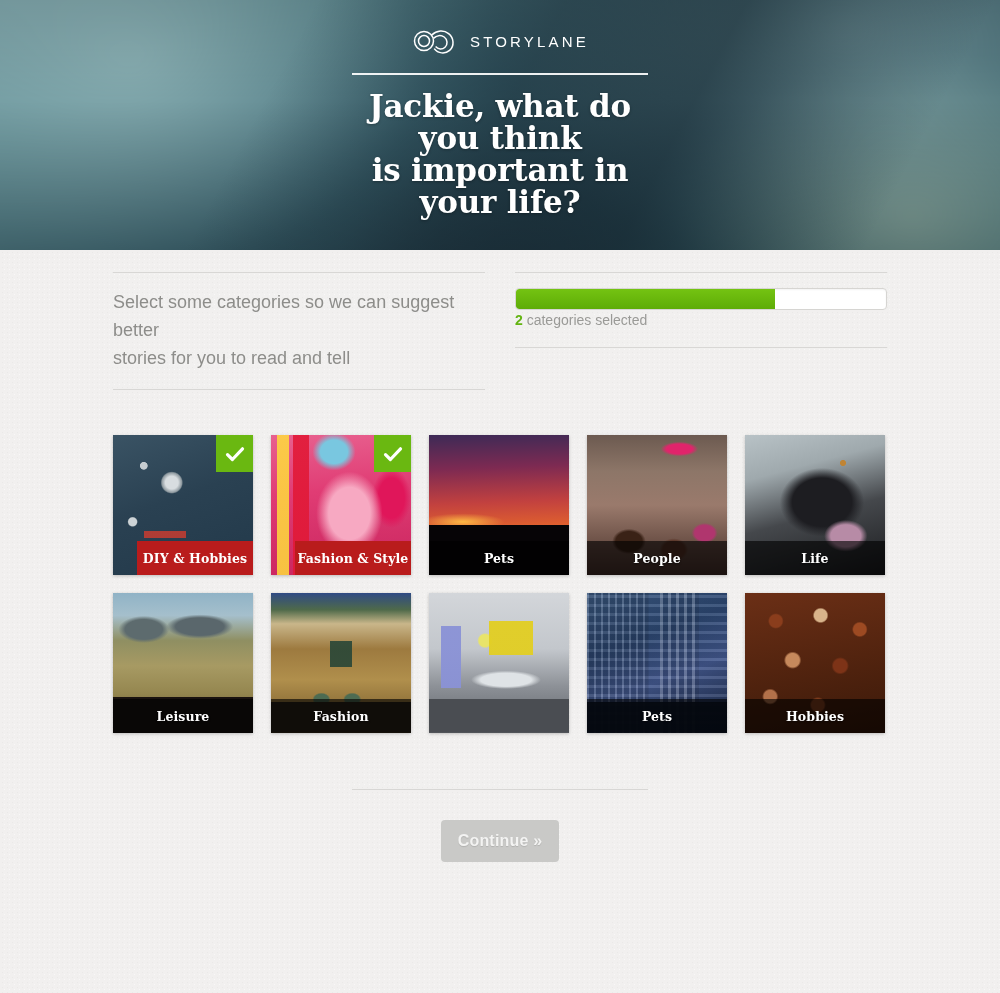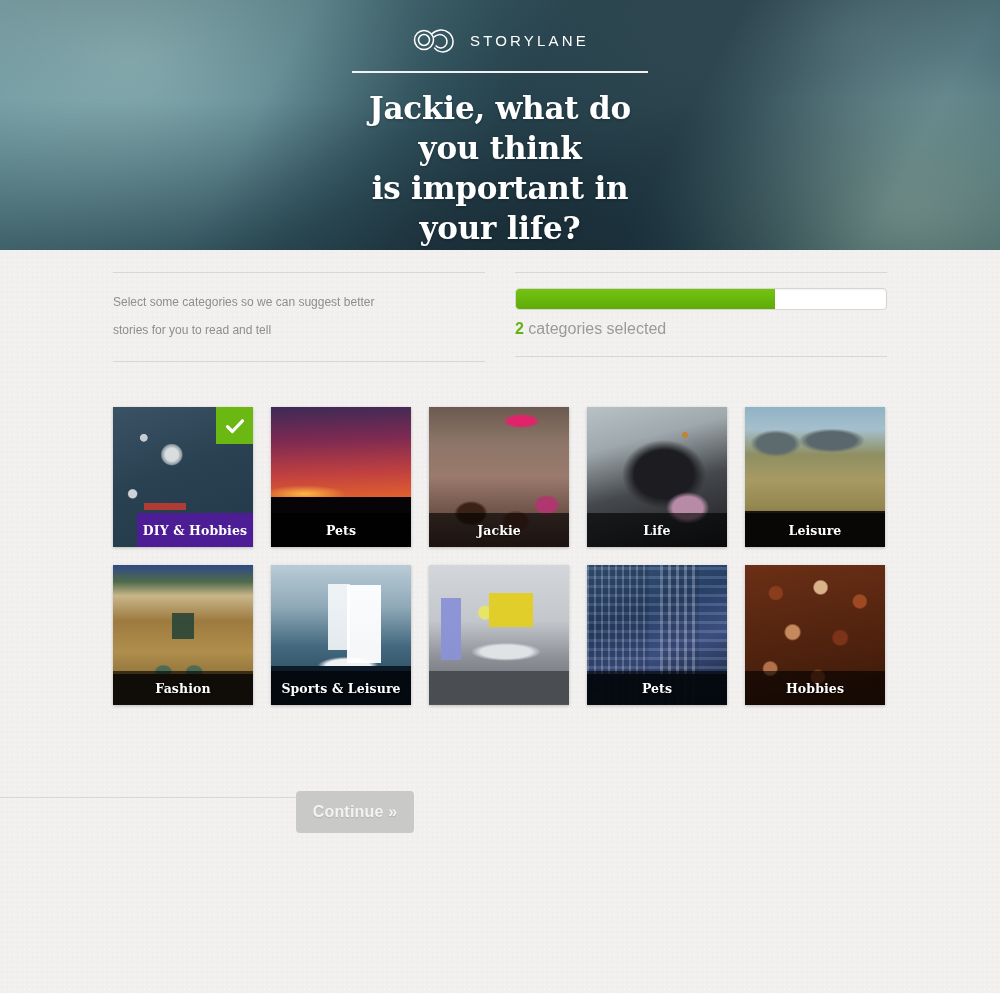--- a/index.html
+++ b/index.html
@@ -92,21 +92,21 @@
   .rule {
     width: 296px;
     height: 2px;
     background: rgba(255,255,255,0.92);
   }
   .headline {
     font-family: "DejaVu Serif", "Liberation Serif", serif;
     font-weight: 700;
     color: #ffffff;
     font-size: 31px;
-    line-height: 40px;
+    line-height: 32px;
     text-align: center;
     padding: 15px 0 12px 0;
     white-space: pre-line;
     text-shadow: 0 1px 3px rgba(0,0,0,0.30);
     letter-spacing: -0.2px;
   }
 
   
   .content {
     position: relative;
@@ -125,21 +125,21 @@
   .info-col { width: 372px; }
 
   .hr-thin {
     height: 1px;
     background: #d8d7d5;
     width: 100%;
   }
 
   .instructions {
     color: #8d8d8a;
-    font-size: 12px;
+    font-size: 18px;
     line-height: 28px;
     padding: 15px 0 17px 0;
     white-space: pre-line;
   }
 
   .progress-wrap { padding: 15px 0 17px 0; }
   .progress-track {
     width: 372px;
     height: 22px;
     background: #ffffff;
@@ -147,22 +147,21 @@
     border-radius: 4px;
     overflow: hidden;
     box-shadow: inset 0 1px 2px rgba(0,0,0,0.05);
   }
   .progress-fill {
     height: 100%;
     background: linear-gradient(180deg, #74c312 0%, #5eac07 100%);
     border-radius: 3px 0 0 3px;
   }
   .progress-label {
-    margin-top: 9px;
-    font-size: 16px;
+    font-size: 14px;
     color: #9a9a97;
     line-height: 20px;
   }
   .progress-count {
     color: #63b412;
     font-weight: bold;
   }
 
   
   .grid {
@@ -195,42 +194,42 @@
     justify-content: center;
     font-family: "DejaVu Serif", "Liberation Serif", serif;
     font-weight: 700;
     font-size: 12.5px;
     color: #ffffff;
     background: rgba(0,0,0,0.62);
     text-shadow: 0 1px 2px rgba(0,0,0,0.55);
     letter-spacing: 0.1px;
   }
   .tile.selected .tile-label {
-    background: #4c1d95;
+    background: #b91c1c;
     text-shadow: none;
     margin-left: 24px;
   }
   .tile-check {
     position: absolute;
     top: 0; right: 0;
     width: 37px; height: 37px;
     background: #6ab811;
     display: none;
     align-items: center;
     justify-content: center;
   }
   .tile.selected .tile-check { display: flex; }
   .tile-check svg { width: 20px; height: 20px; display: block; }
 
   
   .footer {
     width: 1000px;
     margin-top: 56px;
     display: flex;
-    flex-direction: row;
+    flex-direction: column;
     align-items: center;
     position: relative;
     z-index: 1;
   }
   .footer-rule {
     width: 296px;
     height: 1px;
     background: #d8d7d5;
   }
   .continue-btn {
@@ -406,43 +405,48 @@
   <div class="grid" id="category-grid">
       <div class="tile selected">
         <div class="tile-photo ph-diy"></div>
         <div class="tile-check">
           <svg viewBox="0 0 20 20" xmlns="http://www.w3.org/2000/svg">
             <path d="M2.5 10.6 L7.4 15.5 L17.5 4.8" fill="none" stroke="#ffffff" stroke-width="3.2" stroke-linecap="round" stroke-linejoin="round"></path>
           </svg>
         </div>
         <div class="tile-label">DIY &amp; Hobbies</div>
       </div>
+      <div class="tile selected">
+        <div class="tile-photo ph-fashion"></div>
+        <div class="tile-check">
+          <svg viewBox="0 0 20 20" xmlns="http://www.w3.org/2000/svg">
+            <path d="M2.5 10.6 L7.4 15.5 L17.5 4.8" fill="none" stroke="#ffffff" stroke-width="3.2" stroke-linecap="round" stroke-linejoin="round"></path>
+          </svg>
+        </div>
+        <div class="tile-label">Fashion &amp; Style</div>
+      </div>
       <div class="tile">
         <div class="tile-photo ph-life"></div>
         <div class="tile-label">Pets</div>
       </div>
       <div class="tile">
         <div class="tile-photo ph-people"></div>
-        <div class="tile-label">Jackie</div>
+        <div class="tile-label">People</div>
       </div>
       <div class="tile">
         <div class="tile-photo ph-pets"></div>
         <div class="tile-label">Life</div>
       </div>
       <div class="tile">
         <div class="tile-photo ph-places"></div>
         <div class="tile-label">Leisure</div>
       </div>
       <div class="tile">
         <div class="tile-photo ph-politics"></div>
         <div class="tile-label">Fashion</div>
-      </div>
-      <div class="tile">
-        <div class="tile-photo ph-sports"></div>
-        <div class="tile-label">Sports &amp; Leisure</div>
       </div>
       <div class="tile">
         <div class="tile-photo ph-tech"></div>
       </div>
       <div class="tile">
         <div class="tile-photo ph-work"></div>
         <div class="tile-label">Pets</div>
       </div>
       <div class="tile">
         <div class="tile-photo ph-writings"></div>

